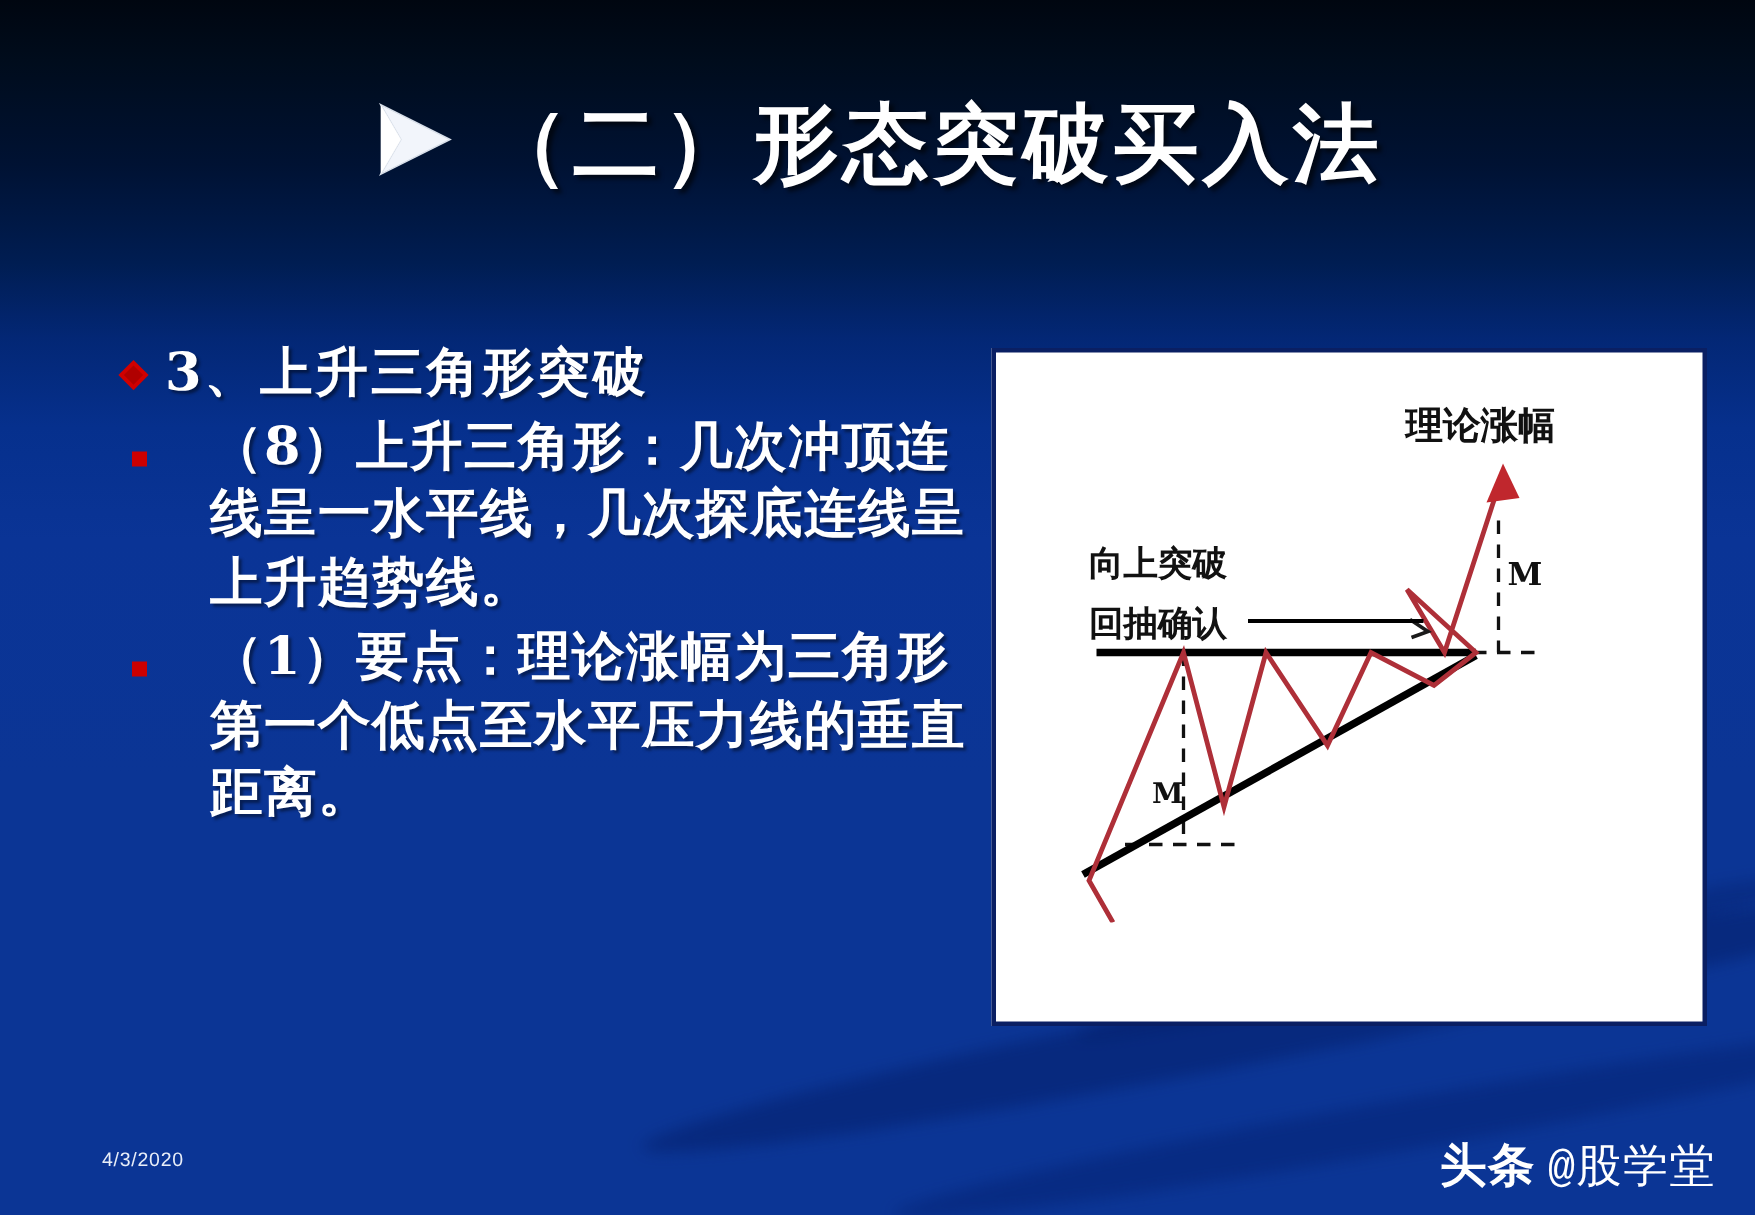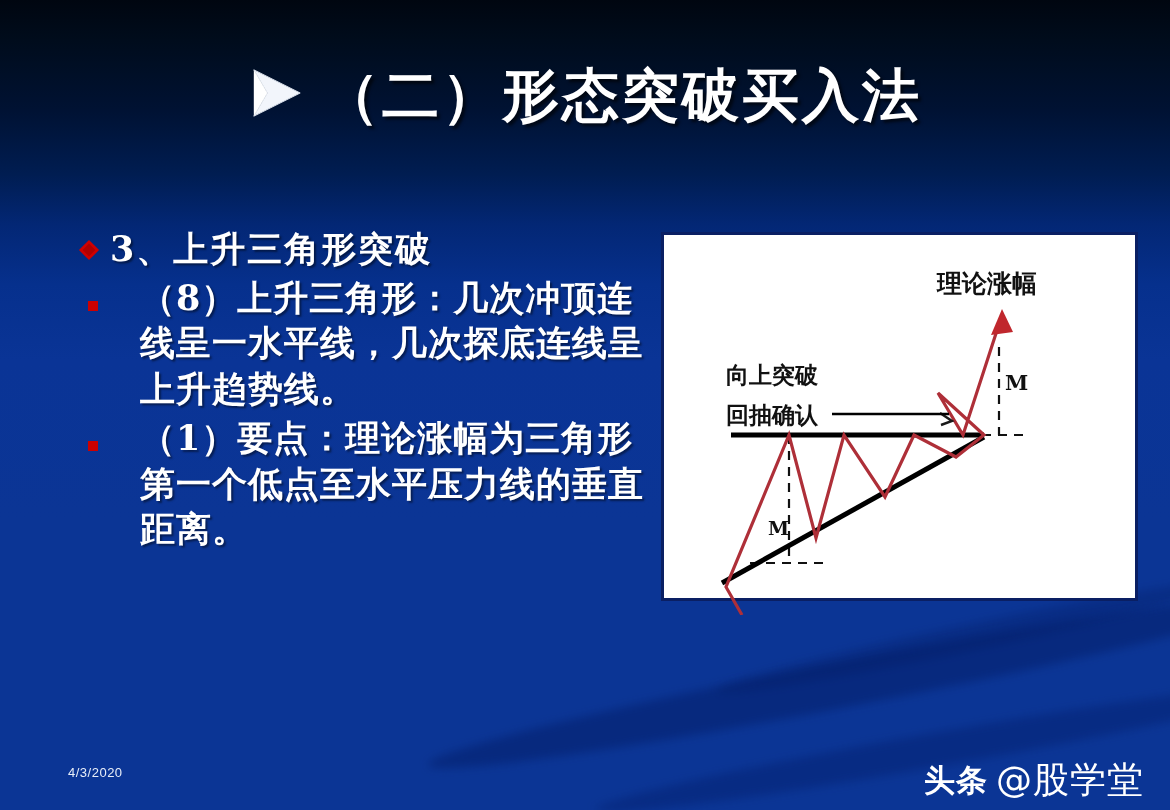--- a/index.html
+++ b/index.html
@@ -130,21 +130,21 @@
     max-width: 545px;
   }
   .indent { padding-left: 28px; }
 
   
   .chart-panel {
     position: absolute;
     left: 661px;
     top: 232px;
     width: 477px;
-    height: 369px;
+    height: 452px;
     background: #ffffff;
     border: 3px solid #0a1f63;
     box-sizing: border-box;
   }
   .chart-panel svg { display: block; }
 
   
   .date {
     position: absolute;
     left: 68px;
@@ -160,21 +160,21 @@
     top: 756px;
     display: flex;
     align-items: center;
     gap: 8px;
     font-family: "DejaVu Sans", sans-serif;
     font-size: 31px;
     font-weight: bold;
     color: #ffffff;
     letter-spacing: 1px;
   }
-  .wm-at { font-size: 36px; font-weight: normal; }
+  .wm-at { font-size: 30px; font-weight: normal; font-family: Liberation Mono, monospace; }
 </style>
 </head>
 <body>
 
 <div class="slide">
 
   <div class="swoosh swoosh-c"></div>
   <div class="swoosh swoosh-a"></div>
   <div class="swoosh swoosh-b"></div>
 

